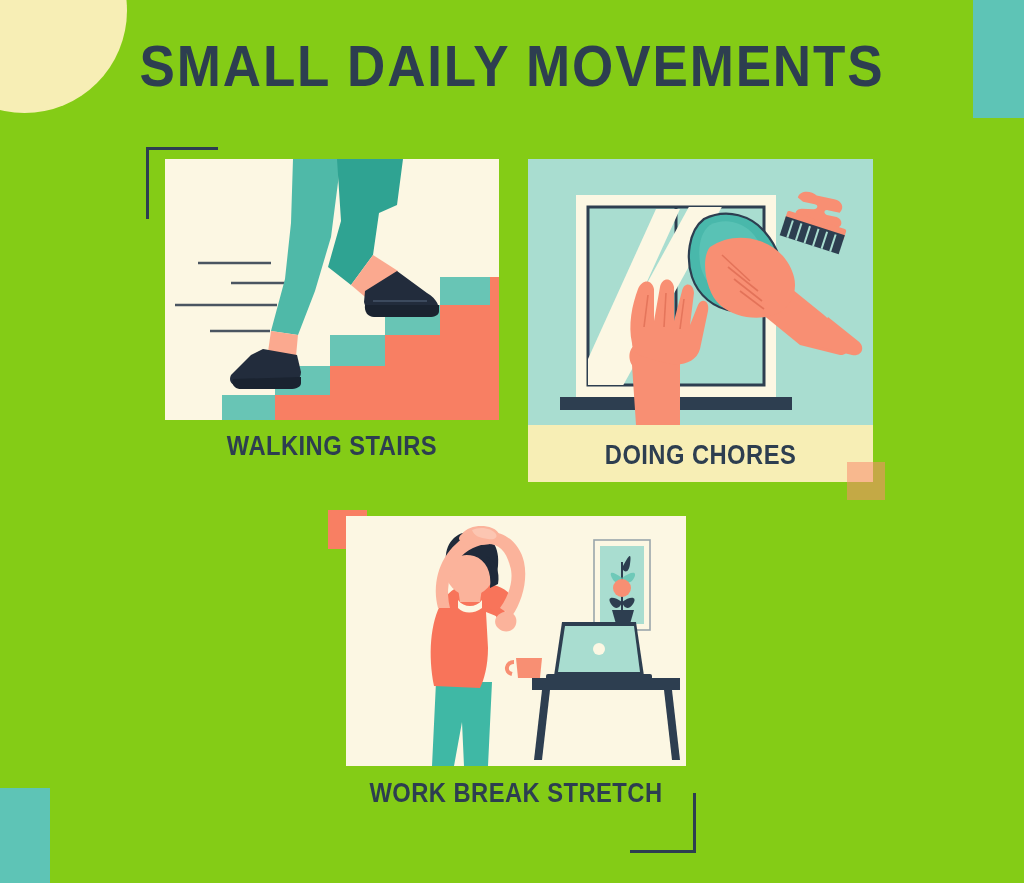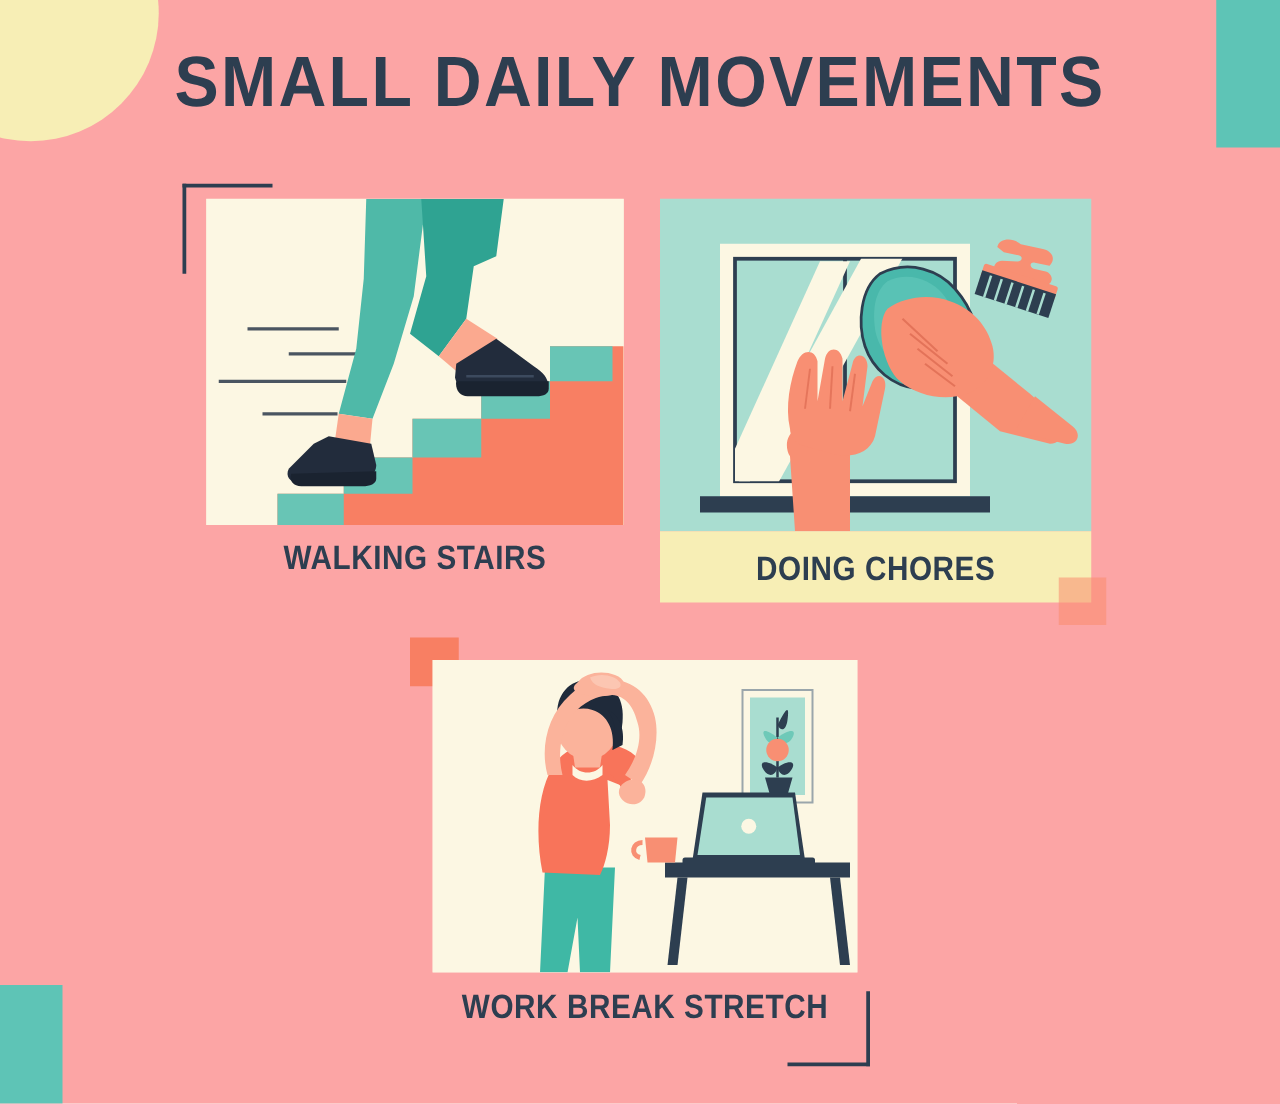--- a/index.html
+++ b/index.html
@@ -7,21 +7,21 @@
     padding: 0;
     background: #ffffff;
   }
   body {
     font-family: "Liberation Sans", sans-serif;
   }
   #poster {
     position: relative;
     width: 1024px;
     height: 883px;
-    background: #fca5a5;
+    background: #84cc16;
     overflow: hidden;
   }
 
   
   .deco-circle-yellow {
     position: absolute;
     left: -78px;
     top: -92px;
     width: 205px;
     height: 205px;
@@ -125,21 +125,21 @@
   #card-chores .card-art { width: 345px; height: 266px; background: #a9ddd0; }
   #card-chores .label-band {
     position: absolute;
     left: 0; top: 266px;
     width: 345px; height: 57px;
     background: #f7eeb5;
   }
   #card-chores .card-label { left: 0; top: 281px; width: 345px; }
 
   
-  #card-stretch { left: 346px; top: 528px; width: 304px; height: 307px; }
+  #card-stretch { left: 346px; top: 516px; width: 304px; height: 307px; }
   #card-stretch .card-art { width: 340px; height: 250px; background: #fcf7e3; }
   #card-stretch .card-label { left: 0; top: 262px; width: 340px; }
 
   svg { display: block; }
 </style>
 </head>
 <body>
 
 <div id="poster">
 

